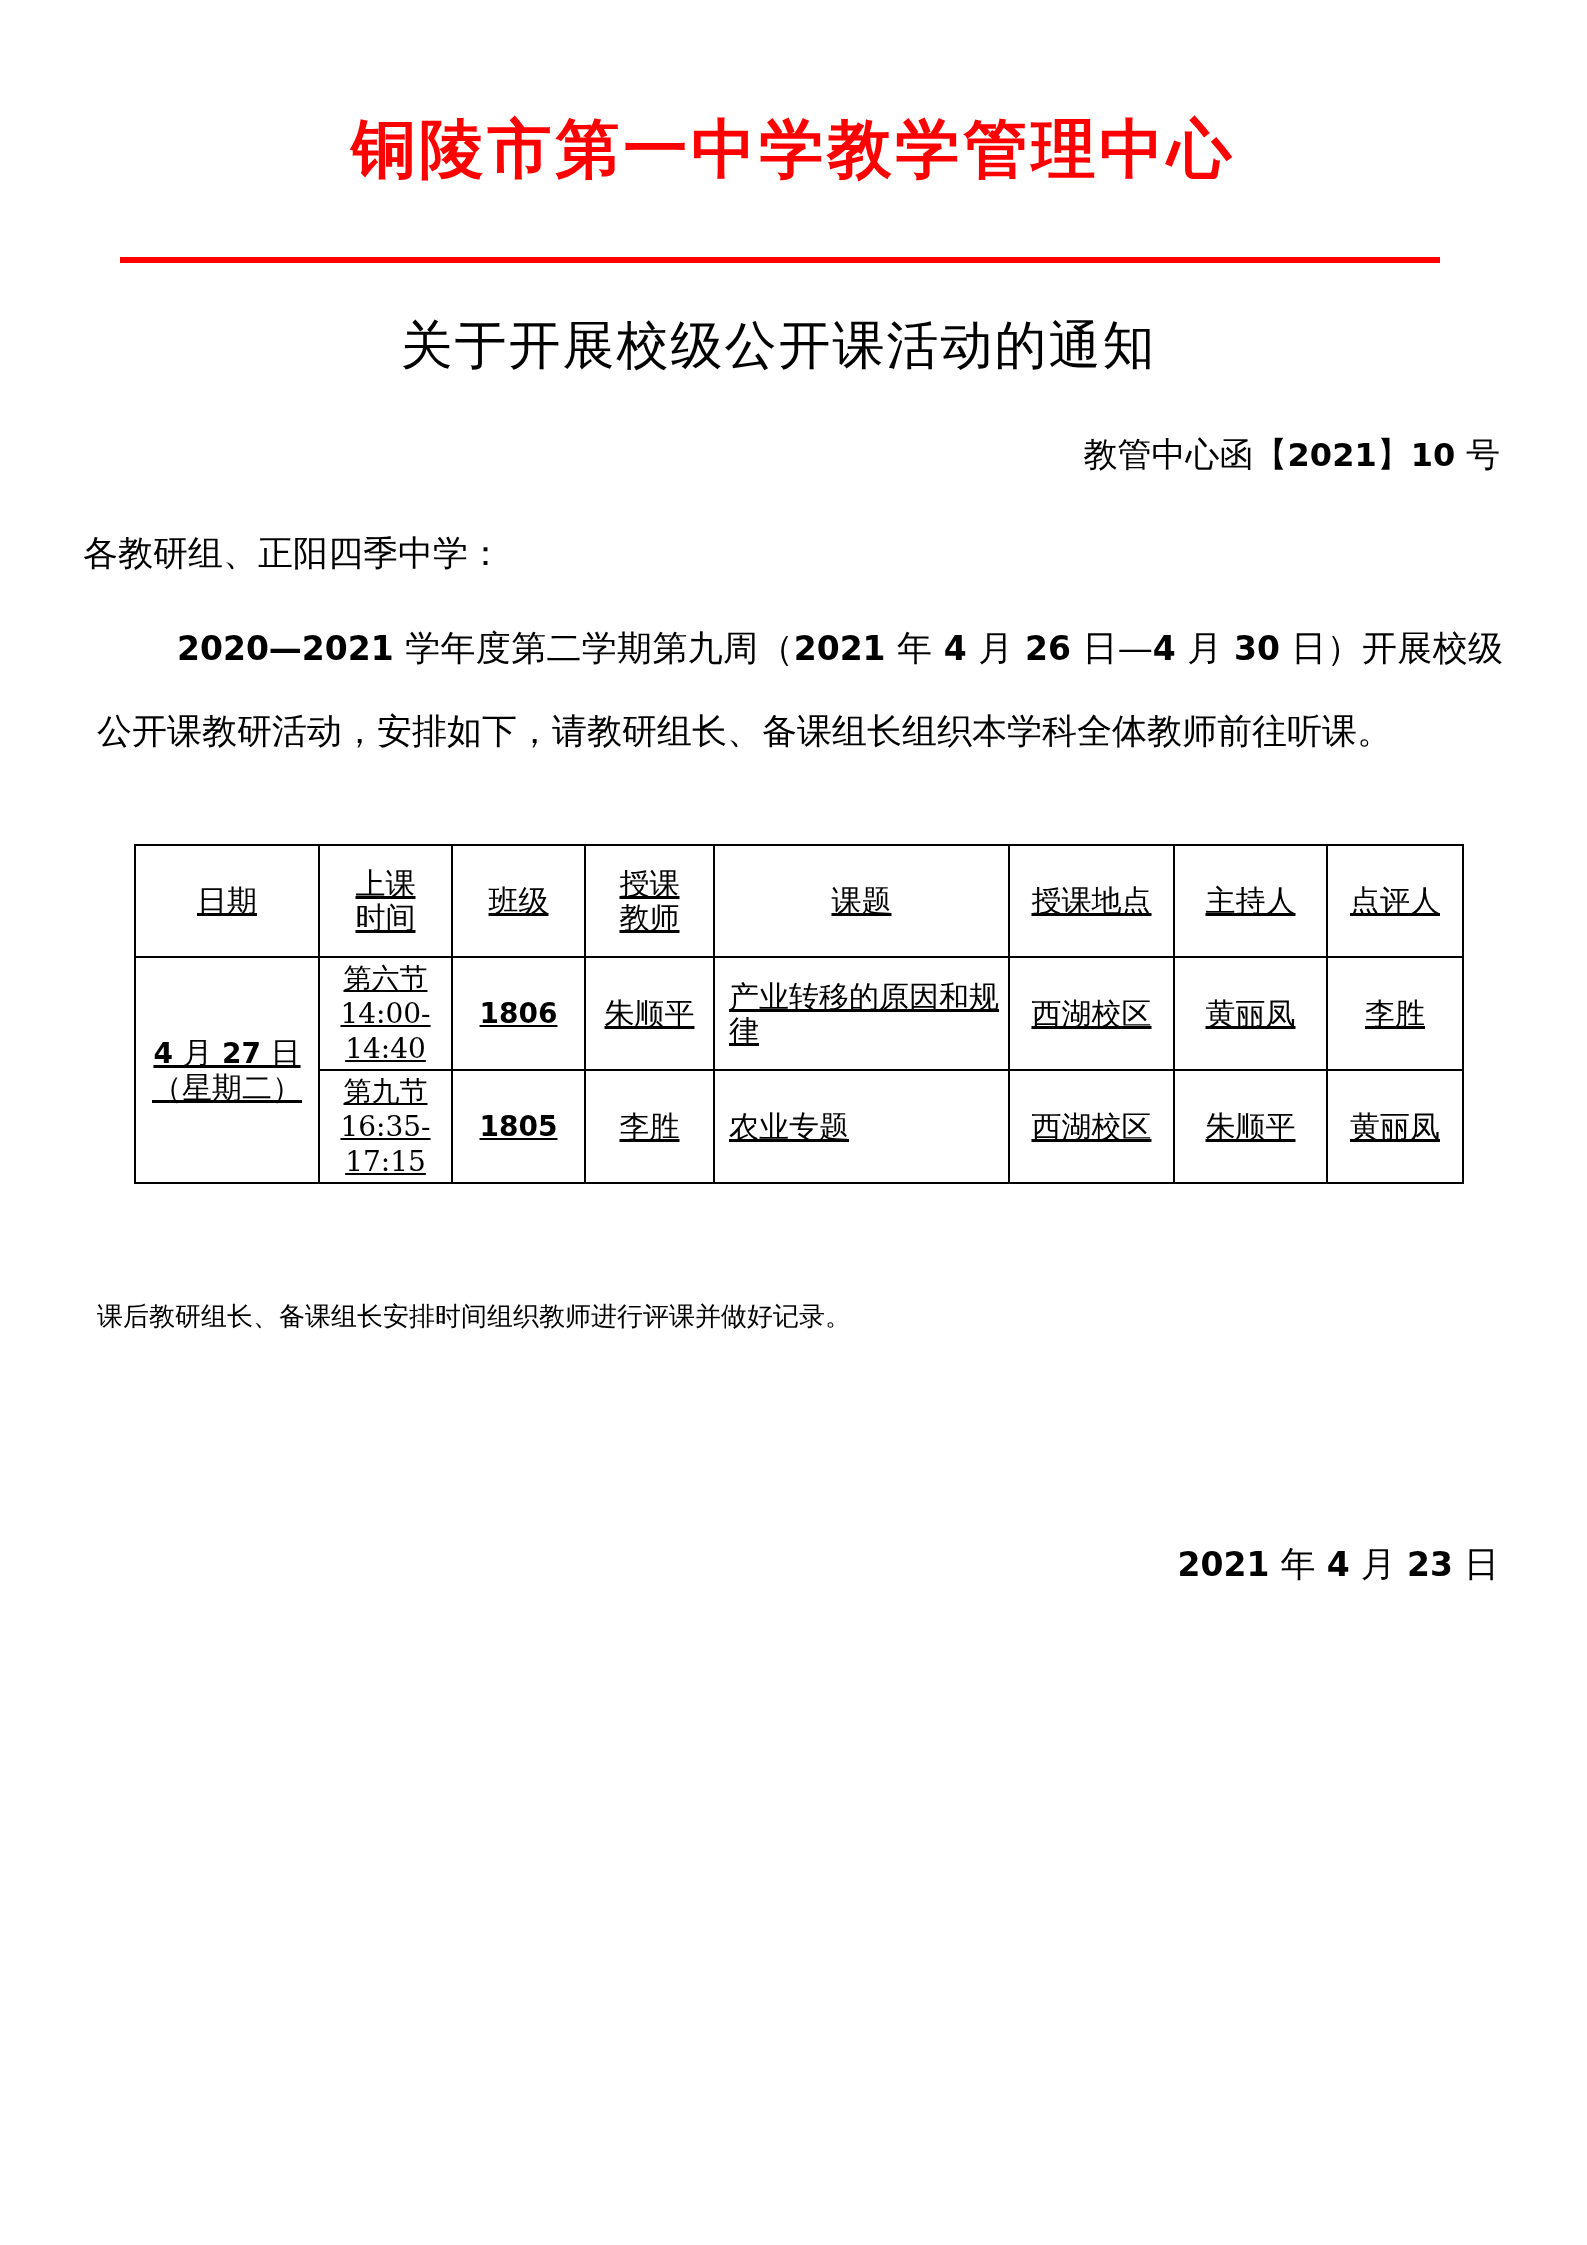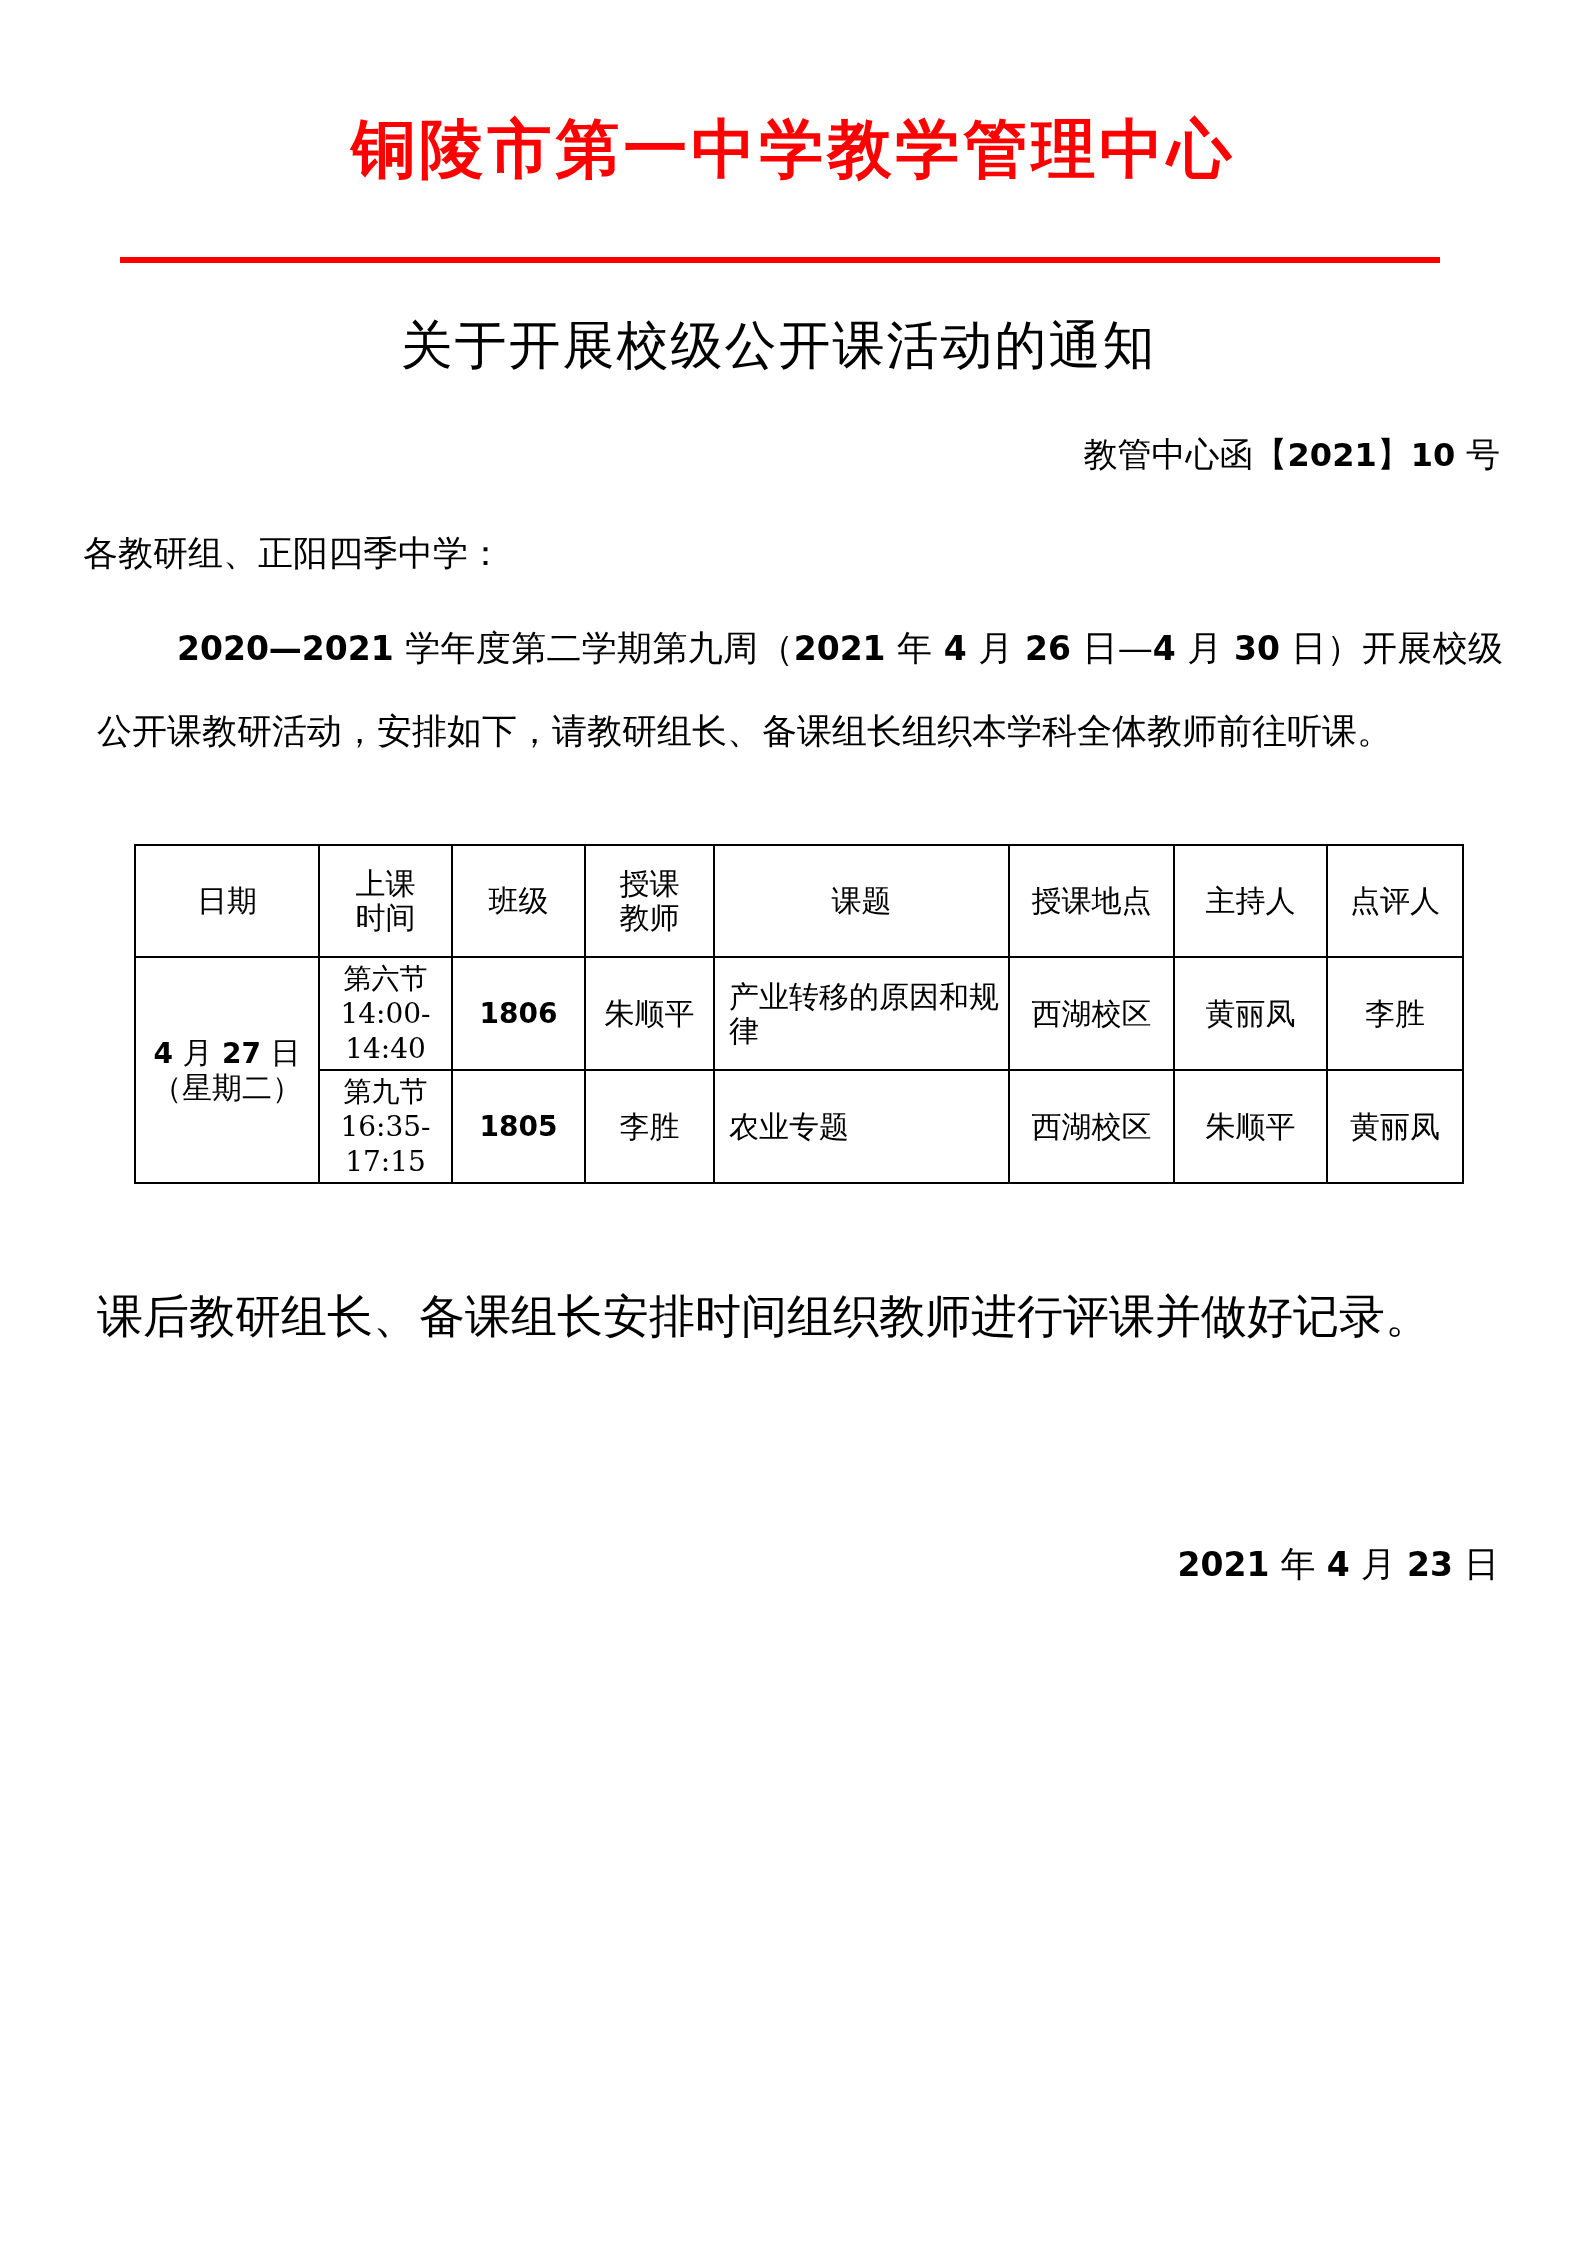--- a/index.html
+++ b/index.html
@@ -87,20 +87,21 @@
     }
     .schedule td, .schedule th {
       border: 2px solid #000;
       padding: 0 0;
       font-weight: normal;
       font-size: 30px;
       line-height: 34px;
       text-align: center;
       vertical-align: middle;
       overflow: hidden;
+      text-decoration: underline;
     }
     .schedule th { height: 110px; }
     .schedule td { height: 111px; }
     .schedule .left { text-align: left; padding-left: 14px; margin-top: 12px; }
     .schedule .cls {
       font-family: "DejaVu Sans", "Liberation Sans", sans-serif;
       font-weight: bold;
       font-size: 28px;
     }
     .schedule .time {
@@ -109,21 +110,21 @@
     }
     .date-cell .d1 {
       font-family: "DejaVu Sans", "Liberation Sans", sans-serif;
       font-weight: bold;
       font-size: 28px;
     }
 
     .closing {
       left: 97px;
       top: 1290px;
-      font-size: 46px;
+      font-size: 26px;
       line-height: 52px;
       white-space: nowrap;
     }
     .sign-date {
       right: 88px;
       top: 1533px;
       font-size: 35px;
       line-height: 62px;
       white-space: nowrap;
     }

